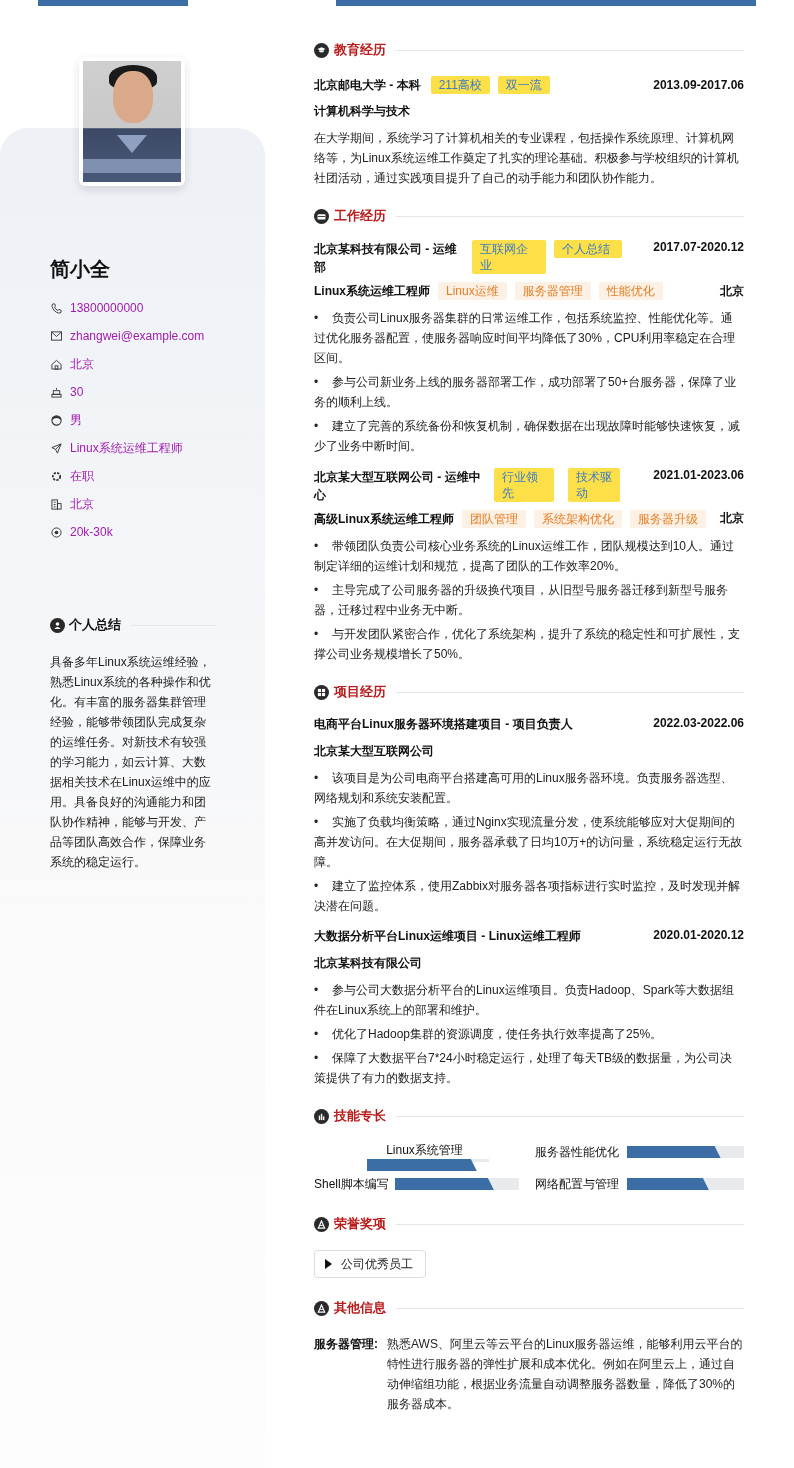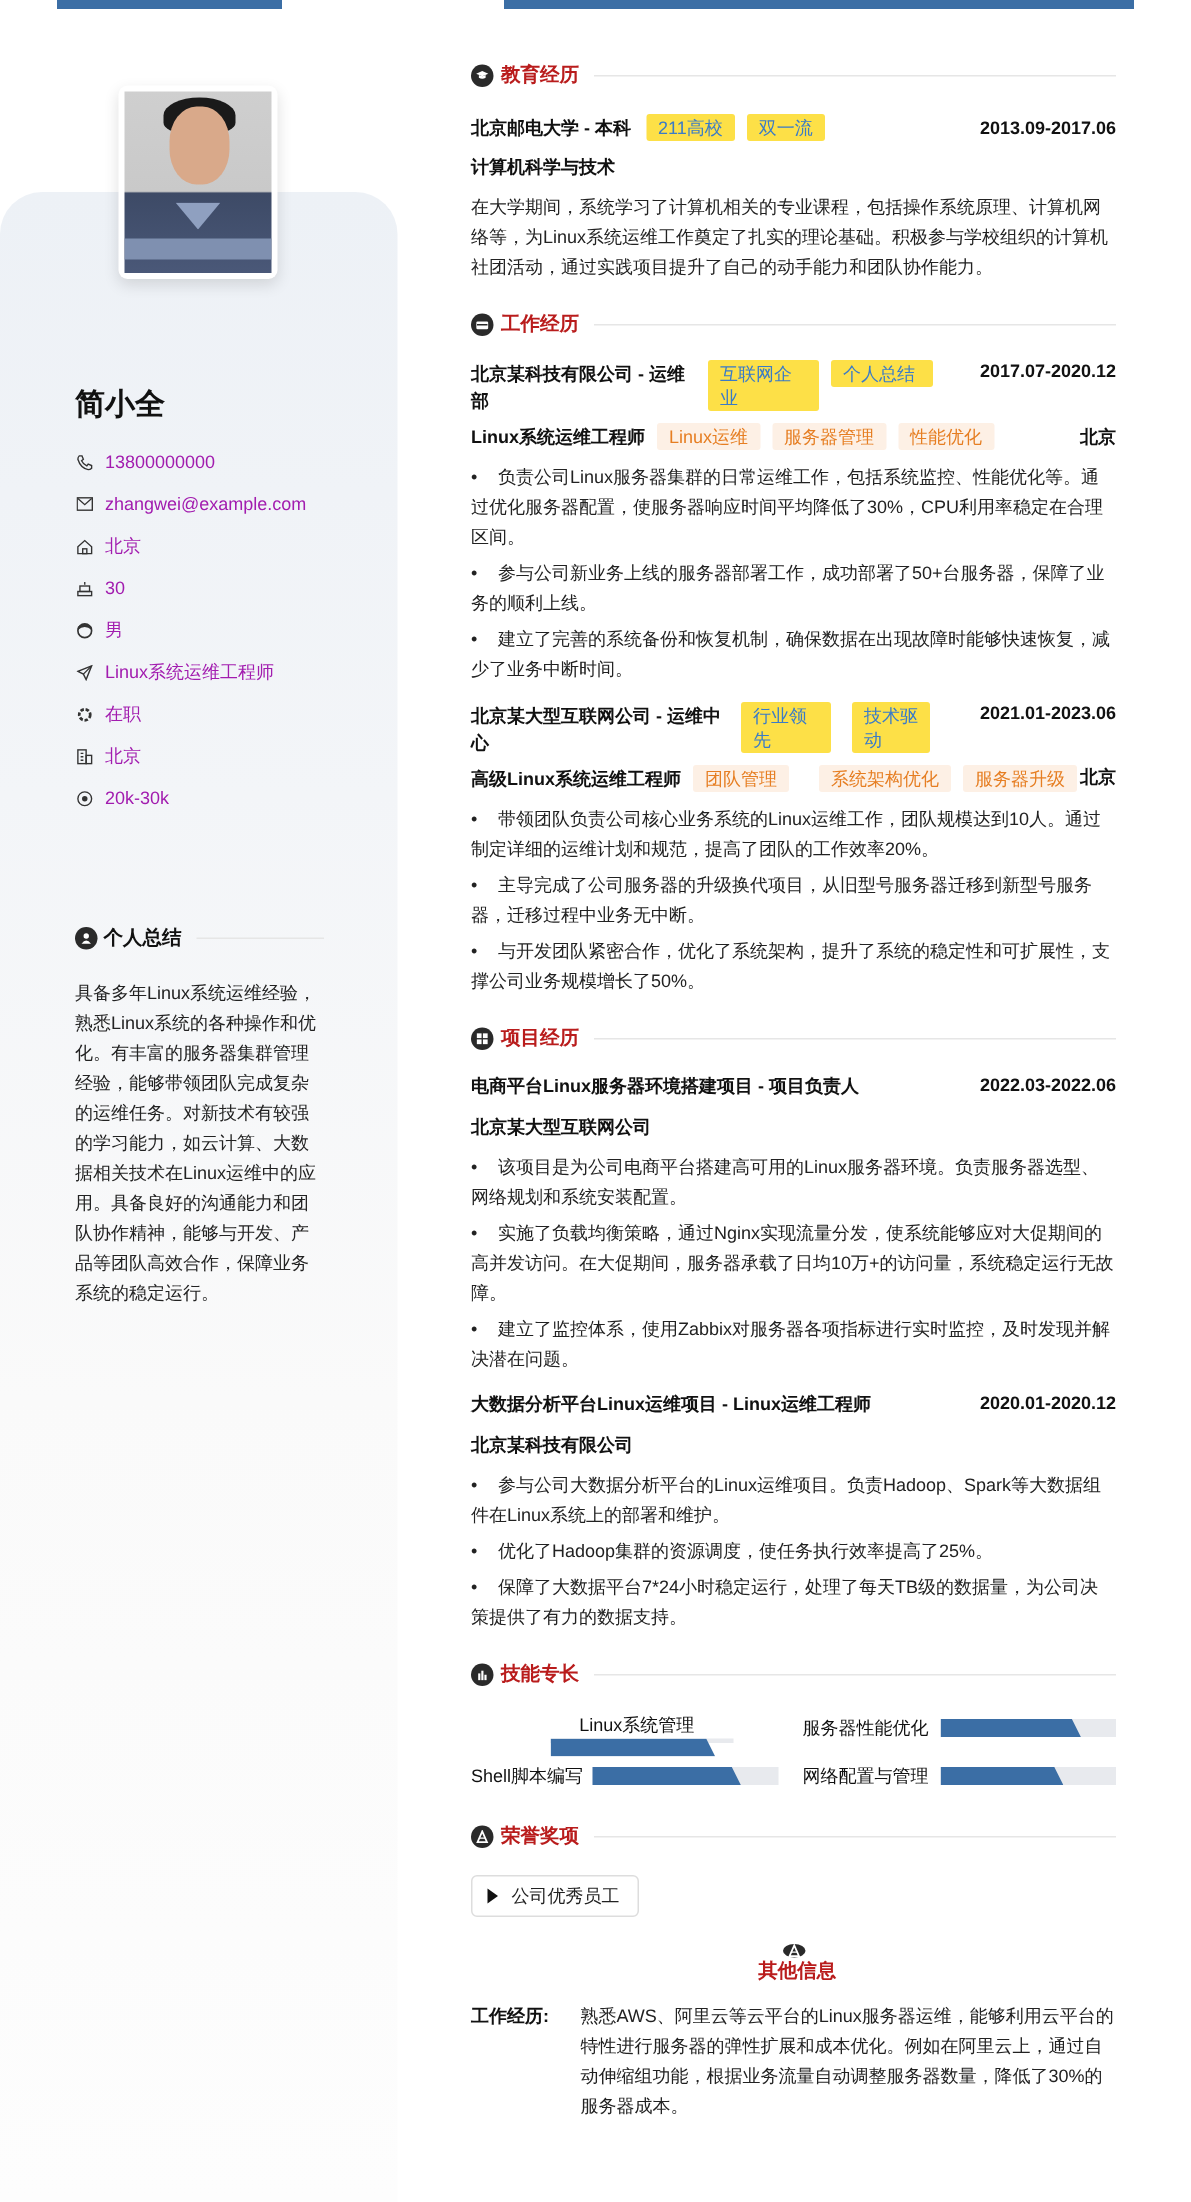--- a/index.html
+++ b/index.html
@@ -229,21 +229,21 @@
     <div class="row">
       <span class="bold" style="width:172px; line-height:18px;">北京某大型互联网公司 - 运维中心</span>
       <span class="tag-blue" style="width:60px; margin-left:8px; line-height:16px;">行业领先</span>
       <span class="tag-blue" style="width:52px; margin-left:14px; line-height:16px;">技术驱动</span>
       <span class="date" style="margin-left:auto;">2021.01-2023.06</span>
     </div>
     <div class="row" style="margin-top:6px; align-items:flex-start;">
       <div style="display:flex; align-items:center;">
         <span class="bold">高级Linux系统运维工程师</span>
         <span class="tag-orange" style="margin-left:8px;">团队管理</span>
-        <span class="tag-orange" style="margin-left:20px;">系统架构优化</span>
+        <span class="tag-orange" style="margin-left:8px;">系统架构优化</span>
         <span class="tag-orange" style="margin-left:8px;">服务器升级</span>
       </div>
       <span class="bold">北京</span>
     </div>
     <div style="margin-top:8px;">
       <div class="bullet"><span class="dot">•</span><span>带领团队负责公司核心业务系统的Linux运维工作，团队规模达到10人。通过制定详细的运维计划和规范，提高了团队的工作效率20%。</span></div>
       <div class="bullet"><span class="dot">•</span><span>主导完成了公司服务器的升级换代项目，从旧型号服务器迁移到新型号服务器，迁移过程中业务无中断。</span></div>
       <div class="bullet"><span class="dot">•</span><span>与开发团队紧密合作，优化了系统架构，提升了系统的稳定性和可扩展性，支撑公司业务规模增长了50%。</span></div>
     </div>
   </div>
@@ -335,27 +335,27 @@
     <span class="t">荣誉奖项</span>
     <span class="line"></span>
   </div>
   <div style="margin-top:14px;">
     <div class="award-btn">
       <span class="tri"></span>
       <span>公司优秀员工</span>
     </div>
   </div>
 
-  <div class="sec-head" style="margin-top:18px;flex-direction:column;">
+  <div class="sec-head" style="margin-top:18px;">
     <span class="circ-ic">
         <svg width="9" height="9" viewBox="0 0 10 10">
           <path d="M5 1 L8.5 9 L1.5 9Z" fill="none" stroke="#fff" stroke-width="1.3"></path>
           <path d="M3 6 L7 6" stroke="#fff"></path>
         </svg>
       </span>
     <span class="t">其他信息</span>
     <span class="line"></span>
   </div>
   <div style="display:flex; margin-top:14px;">
-    <span class="bold" style="width:73px; flex-shrink:0; line-height:20px;">工作经历:</span>
+    <span class="bold" style="width:73px; flex-shrink:0; line-height:20px;">服务器管理:</span>
     <span class="para">熟悉AWS、阿里云等云平台的Linux服务器运维，能够利用云平台的特性进行服务器的弹性扩展和成本优化。例如在阿里云上，通过自动伸缩组功能，根据业务流量自动调整服务器数量，降低了30%的服务器成本。</span>
   </div>
 </div>
 
 </body></html>

